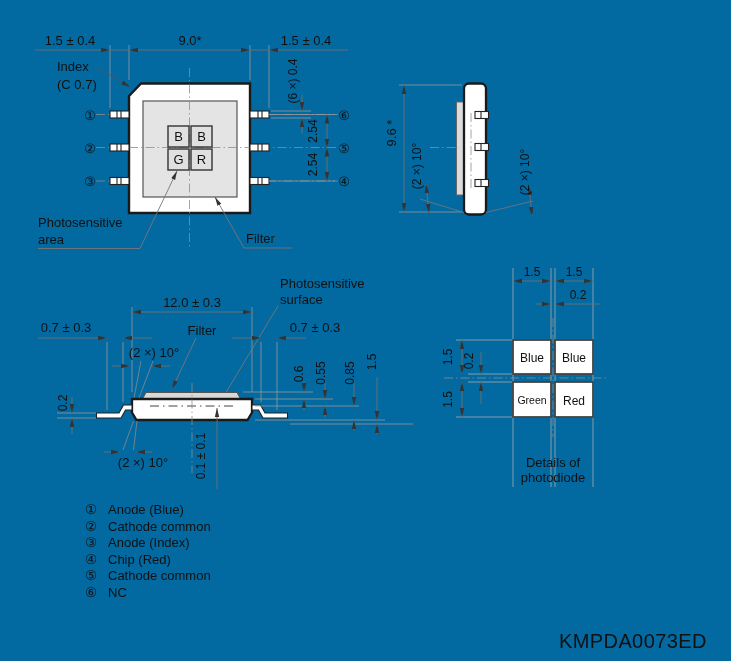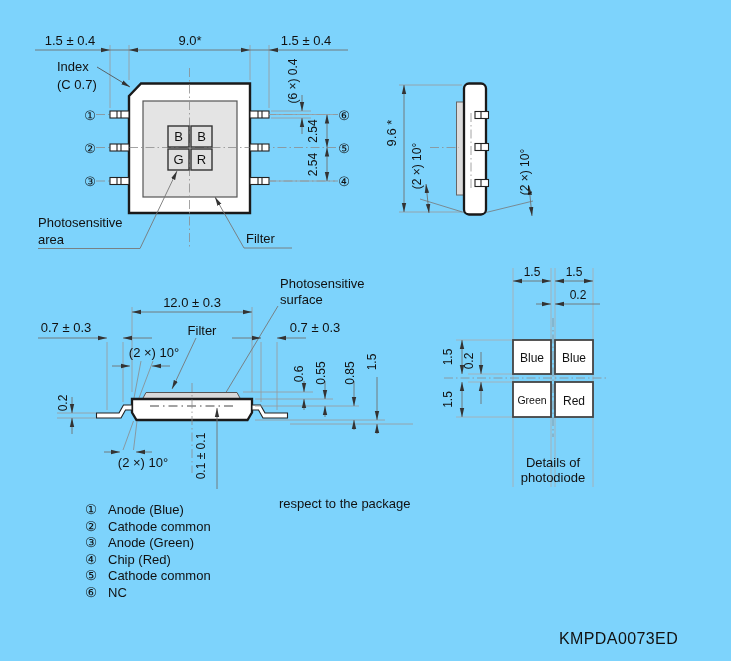--- a/index.html
+++ b/index.html
@@ -1,29 +1,29 @@
 <!DOCTYPE html>
 <html><head>
 <meta charset="utf-8">
 <style>
   html,body{margin:0;padding:0;background:#fff;}
   .canvas{
-    position:relative;width:731px;height:661px;background:#7dd3fc;
+    position:relative;width:731px;height:661px;background:#0369a1;
     font-family:"Liberation Sans",sans-serif;color:#111;overflow:hidden;
   }
   svg{position:absolute;left:0;top:0;}
   svg text{fill:#111;font-family:"Liberation Sans",sans-serif;}
   .t13{font-size:13px;}
   .t12{font-size:12px;}
   .t10{font-size:10.5px;}
   .pin-list{position:absolute;left:85px;top:501px;font-size:13px;}
   .pin-row{display:flex;gap:7px;height:16.5px;align-items:baseline;}
   .pin-num{width:16px;font-size:13.5px;}
   .notes{position:absolute;left:279px;top:464px;font-size:13px;line-height:16.1px;white-space:pre;}
-  .doc-number{position:absolute;left:559px;top:630px;font-size:16px;letter-spacing:.4px;}
+  .doc-number{position:absolute;left:559px;top:630px;font-size:20px;letter-spacing:.4px;}
 </style>
 </head>
 <body>
 
 <div class="canvas">
 <svg width="731" height="661" viewBox="0 0 731 661">
   <defs>
     <marker id="ae" markerWidth="9" markerHeight="6" refX="9" refY="3" orient="auto" markerUnits="userSpaceOnUse">
       <path d="M0,0.8 L9,3 L0,5.2 Z" fill="#333"></path>
     </marker>
@@ -308,38 +308,37 @@
     <div class="pin-row">
         <span class="pin-num">①</span>
         <span>Anode (Blue)</span>
       </div>
     <div class="pin-row">
         <span class="pin-num">②</span>
         <span>Cathode common</span>
       </div>
     <div class="pin-row">
         <span class="pin-num">③</span>
-        <span>Anode (Green)</span>
+        <span>Anode (Index)</span>
       </div>
     <div class="pin-row">
         <span class="pin-num">④</span>
         <span>Chip (Red)</span>
       </div>
     <div class="pin-row">
         <span class="pin-num">⑤</span>
         <span>Cathode common</span>
       </div>
     <div class="pin-row">
         <span class="pin-num">⑥</span>
         <span>NC</span>
       </div>
   </div>
 
   <div class="notes">
-    <div>respect to the package</div>
     
     
     
     
     
   </div>
 
   <div class="doc-number">KMPDA0073ED</div>
 </div>
 

